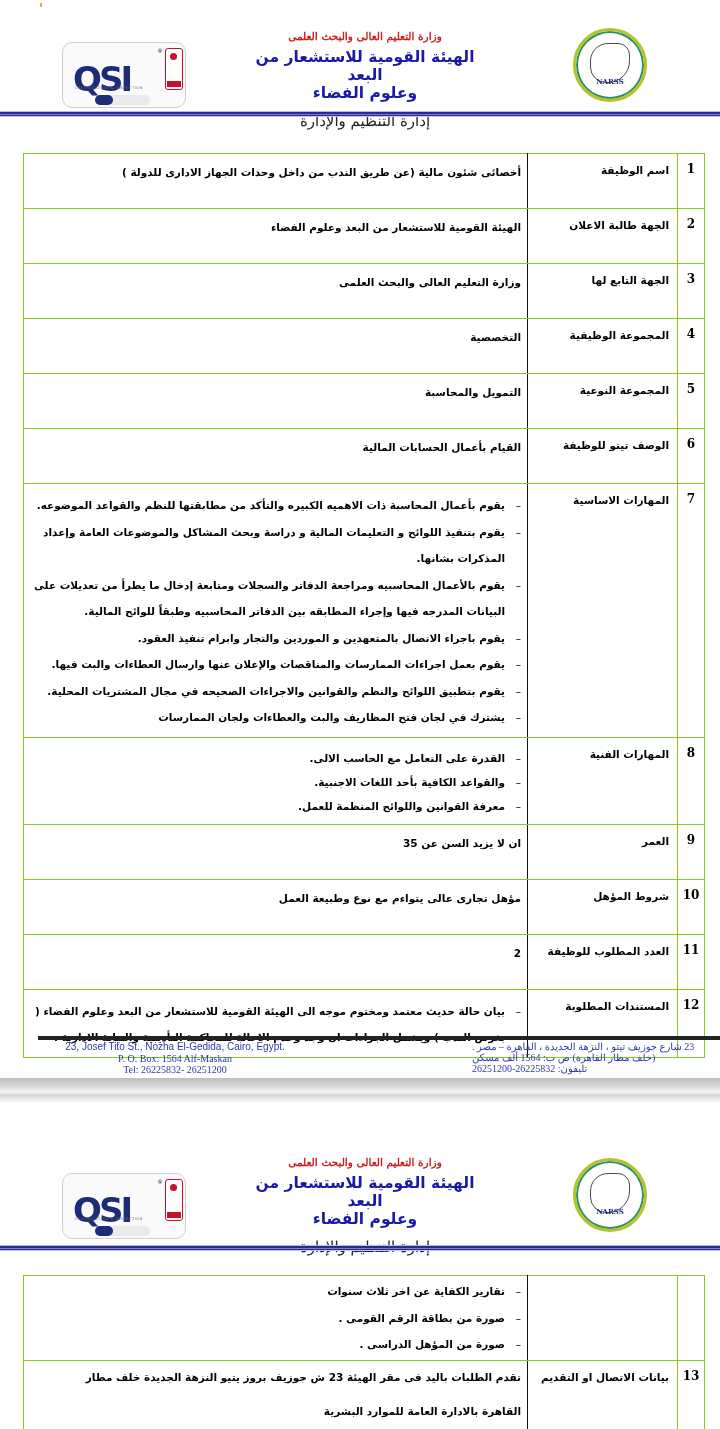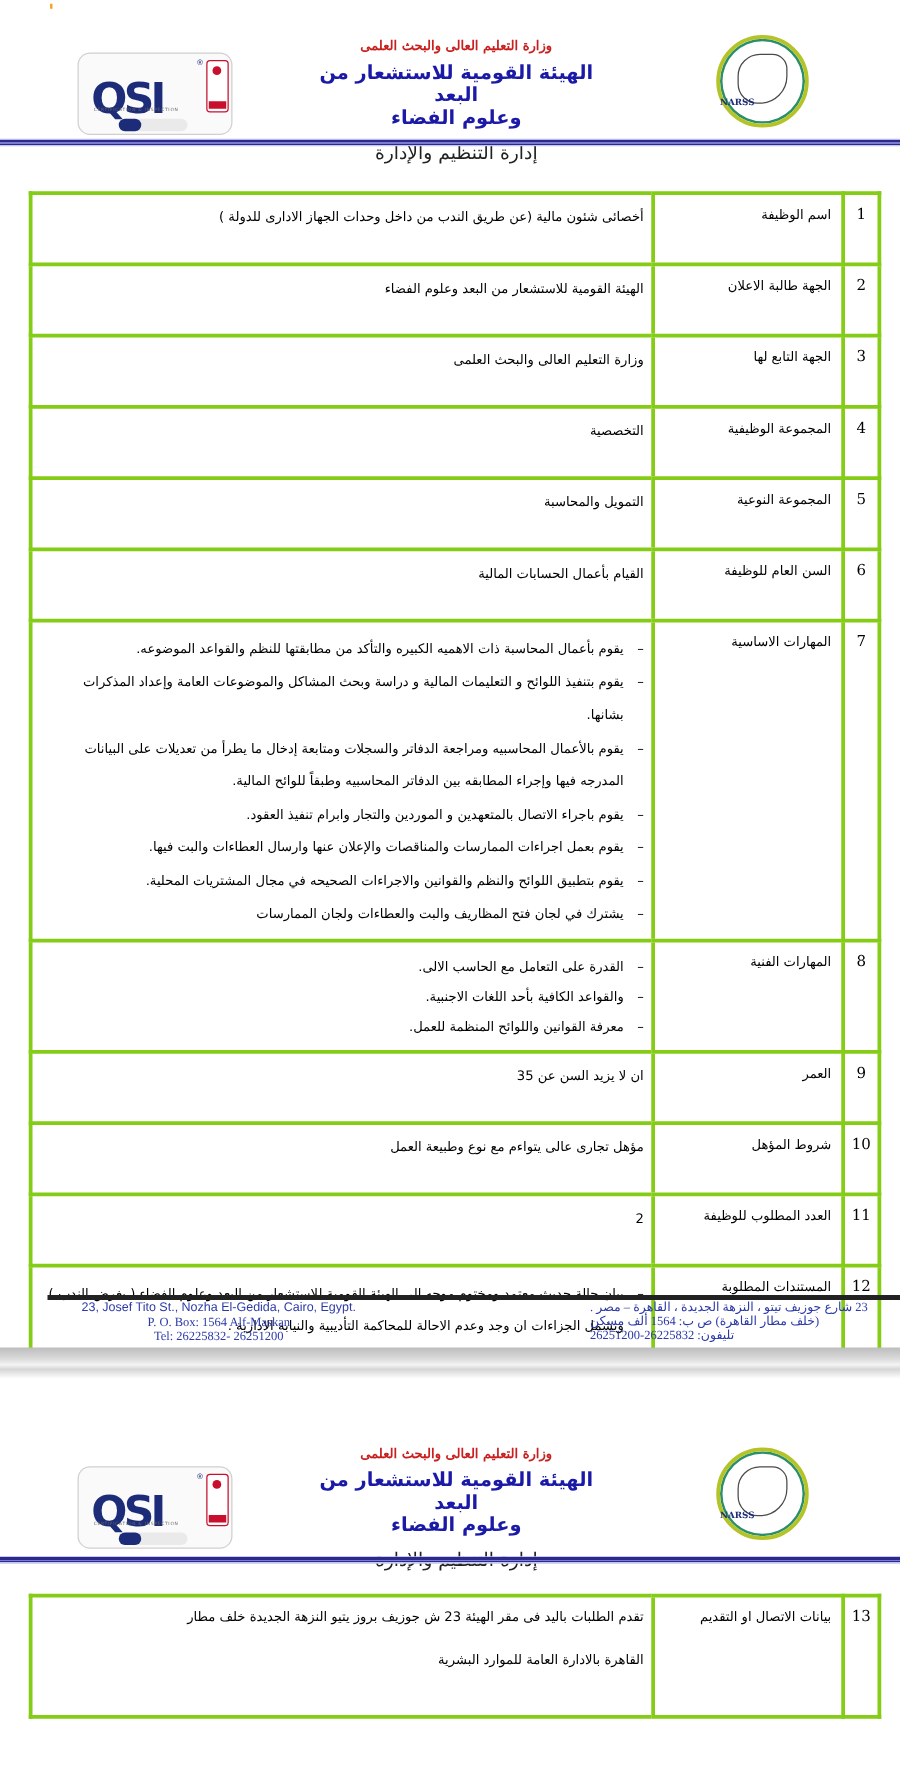--- a/index.html
+++ b/index.html
@@ -27,28 +27,28 @@
   .iso-pill { position:absolute; left:32px; top:52px; width:55px; height:10px; border-radius:5px; background:#eaeaea; }
   .iso-pill .blue { position:absolute; left:0; top:0; width:18px; height:10px; border-radius:5px; background:#1d2c78; }
   .center-hdr { position:absolute; left:250px; width:230px; text-align:center; }
   .ministry { color:#c81f1f; font-family:"DejaVu Serif",serif; font-weight:bold; font-size:10.5px; }
   .authority { color:#1a1aa6; font-weight:bold; font-size:15.5px; line-height:18px; margin-top:6px; }
   .dept { color:#222; font-family:"DejaVu Serif",serif; font-size:15px; margin-top:10px; }
   .logo-narss { position:absolute; left:573px; width:68px; height:68px; border-radius:50%;
                 border:3px solid #b4c428; box-shadow: inset 0 0 0 2px #2b8f6a; background:#fff; }
   .narss-map { position:absolute; left:14px; top:12px; width:38px; height:38px; border:1.5px solid #4a4a4a;
                border-radius:45% 30% 55% 40%; }
-  .narss-txt { position:absolute; left:0; width:100%; top:46px; text-align:left; font-family:"DejaVu Serif",serif;
+  .narss-txt { position:absolute; left:0; width:100%; top:46px; text-align:center; font-family:"DejaVu Serif",serif;
                font-weight:bold; font-size:7px; color:#1d2c78; }
   .hline { position:absolute; left:0; width:720px; height:6px;
            background:linear-gradient(#b8b8ee 0,#b8b8ee 1px,#2a2a8a 1px,#2a2a8a 3px,#7b7bd0 3px,#7b7bd0 4px,#2a2a8a 4px,#2a2a8a 5px,#c4c4f0 5px); }
 
   
   table.tbl { position:absolute; left:23px; width:682px; border-collapse:collapse; direction:rtl; table-layout:fixed; }
-  .tbl td { border:3px solid #84cc16; vertical-align:top; font-weight:normal; }
+  .tbl td { border:1px solid #84cc16; vertical-align:top; font-weight:bold; }
   .tbl td.num { width:24px; text-align:center; font-family:"DejaVu Serif",serif; font-size:12px; padding-top:8px; }
   .tbl td.lbl { width:135px; text-align:right; font-size:10.5px; padding:10px 8px 0 6px; border-left:1.5px solid #111; }
   .tbl td.val { text-align:right; font-size:10.5px; padding:8px 6px 6px 10px; line-height:26px; }
   .tbl tr.simple td { height:38px; }
   .tbl tr.simple td.val { line-height:16px; padding-top:10px; }
   .val ul { list-style:none; margin:0; padding:0; }
   .val li { position:relative; padding-right:16px; line-height:26.5px; }
   .val li::before { content:"–"; position:absolute; right:0; top:0; font-weight:normal; }
   .tbl tr.bullets8 td.val li { line-height:24px; }
 
@@ -114,21 +114,21 @@
       <td class="lbl">المجموعة الوظيفية</td>
       <td class="val">التخصصية</td>
     </tr>
     <tr class="simple">
       <td class="num">5</td>
       <td class="lbl">المجموعة النوعية</td>
       <td class="val">التمويل والمحاسبة</td>
     </tr>
     <tr class="simple">
       <td class="num">6</td>
-      <td class="lbl">السن العام للوظيفة</td>
+      <td class="lbl">الوصف تيتو للوظيفة</td>
       <td class="val">القيام بأعمال الحسابات المالية</td>
     </tr>
     <tr>
       <td class="num">7</td>
       <td class="lbl">المهارات الاساسية</td>
       <td class="val">
         <ul>
           <li>يقوم بأعمال المحاسبة ذات الاهميه الكبيره والتأكد من مطابقتها للنظم والقواعد الموضوعه.</li>
           <li>يقوم بتنفيذ اللوائح و التعليمات المالية و دراسة وبحث المشاكل والموضوعات العامة وإعداد المذكرات بشانها.</li>
           <li>يقوم بالأعمال المحاسبيه ومراجعة الدفاتر والسجلات ومتابعة إدخال ما يطرأ من تعديلات على البيانات المدرجه فيها وإجراء المطابقه بين الدفاتر المحاسبيه وطبقاً للوائح المالية.</li>
@@ -214,20 +214,31 @@
     </div>
     <div class="logo-narss" style="top:55px">
       <div class="narss-map"></div>
       <div class="narss-txt">NARSS</div>
     </div>
   </div>
   <div class="hline" style="top:142px"></div>
 
   <table class="tbl" style="top:172px">
     <tbody>
+        <tr>
+      <td class="num"></td>
+      <td class="lbl"></td>
+      <td class="val" style="padding-top:2px;padding-bottom:2px">
+        <ul>
+          <li>تقارير الكفاية عن اخر ثلاث سنوات</li>
+          <li>صورة من بطاقة الرقم القومى .</li>
+          <li>صورة من المؤهل الدراسى .</li>
+        </ul>
+      </td>
+    </tr>
     <tr>
       <td class="num">13</td>
       <td class="lbl">بيانات الاتصال او التقديم</td>
       <td class="val" style="line-height:16px;padding-top:8px;height:80px">
         <div>تقدم الطلبات باليد فى مقر الهيئة 23 ش جوزيف بروز يتيو النزهة الجديدة خلف مطار</div>
         <div style="margin-top:18px">القاهرة بالادارة العامة للموارد البشرية</div>
       </td>
     </tr>
   </tbody>
     </table>

